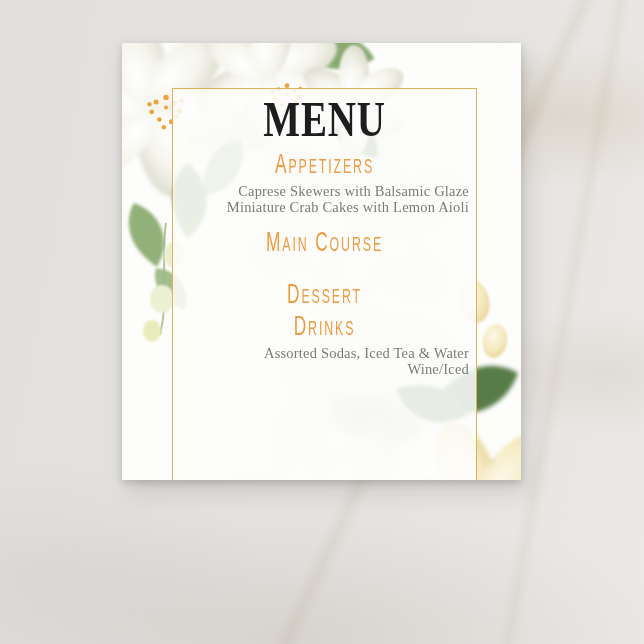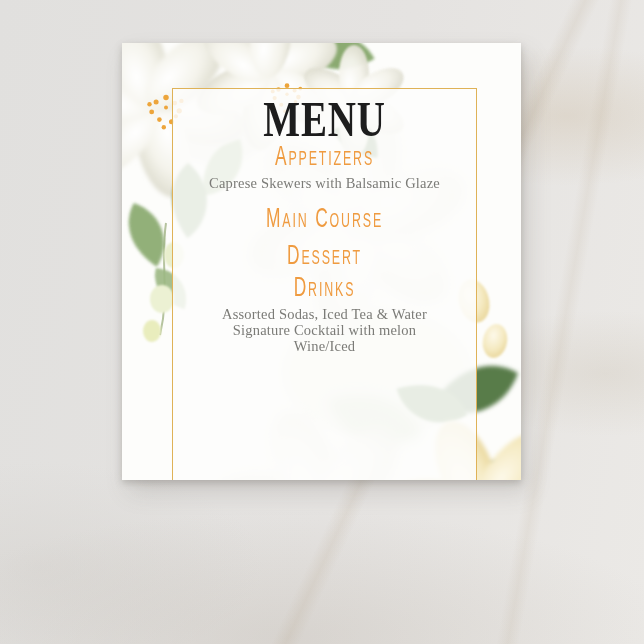--- a/index.html
+++ b/index.html
@@ -40,27 +40,27 @@
     font-weight:700;font-size:50px;line-height:44px;letter-spacing:1px;
     transform:scaleX(.78);
   }
   .heading{
     margin:0;color:#ef9b40;
     font-family:"Liberation Sans","DejaVu Sans",sans-serif;
     font-variant:small-caps;font-weight:400;
     font-size:28px;line-height:30px;letter-spacing:3px;
     transform:scaleX(.62);
   }
-  .items{margin-top:4px;padding:0 7px;}
+  .items{margin-top:4px;padding:0 7px;text-align:right;}
   .item{
     margin:0;color:#7b7b77;
     font-size:14.5px;line-height:16px;letter-spacing:.2px;
     white-space:pre-wrap;
   }
-  .s1{margin-top:0}.s2{margin-top:12px}.s3{margin-top:7px}.s4{margin-top:2px}
+  .s1{margin-top:8px}.s2{margin-top:12px}.s3{margin-top:22px}.s4{margin-top:2px}
 </style>
 </head>
 <body>
 
 <div class="scene">
   <div class="card">
 
     <svg class="florals" viewBox="0 0 399 556" xmlns="http://www.w3.org/2000/svg">
       <defs>
         <radialGradient id="gw" cx="35%" cy="35%" r="75%">
@@ -175,37 +175,37 @@
       <use href="#stam2" transform="translate(287 540) scale(1.4) rotate(20)"></use>
     </svg>
 
     <div class="panel">
       <h1 class="title">MENU</h1>
 
       <section class="s1">
         <h2 class="heading">Appetizers</h2>
         <div class="items">
           <p class="item">Caprese Skewers with Balsamic Glaze</p>
+          <p class="item">Miniature Crab Cakes with Lemon Aioli</p>
         </div>
       </section>
 
       <section class="s2">
         <h2 class="heading">Main Course</h2>
         <div class="items">
         </div>
       </section>
 
       <section class="s3">
         <h2 class="heading">Dessert</h2>
       </section>
 
       <section class="s4">
         <h2 class="heading">Drinks</h2>
         <div class="items">
           <p class="item">Assorted Sodas, Iced Tea &amp; Water</p>
-          <p class="item">Signature Cocktail with melon</p>
           <p class="item">Wine/Iced</p>
         </div>
       </section>
     </div>
 
   </div>
 </div>
 
 </body></html>

